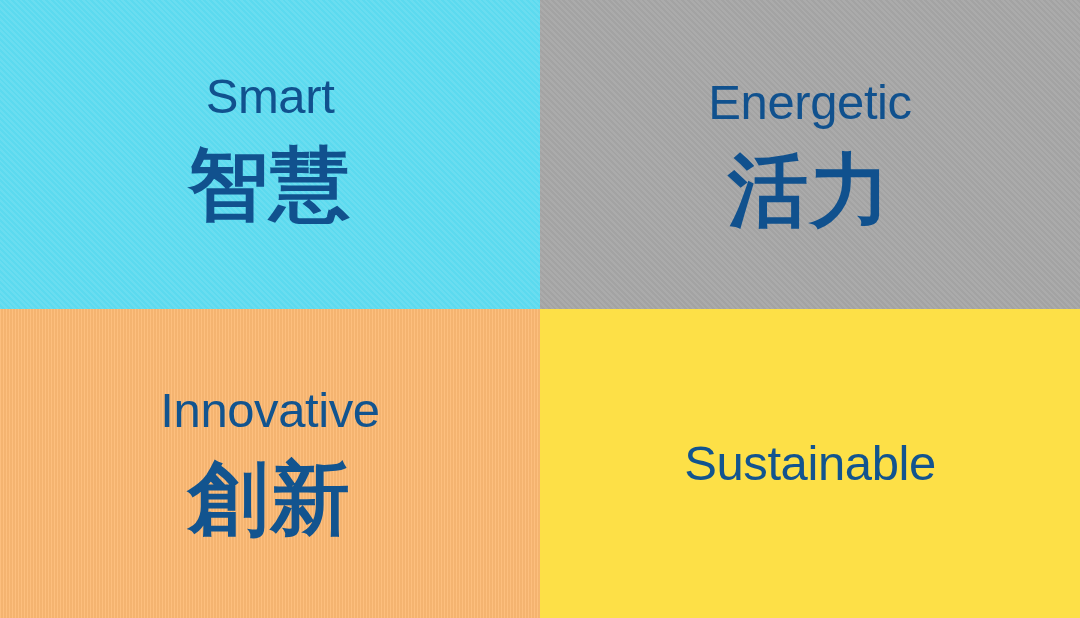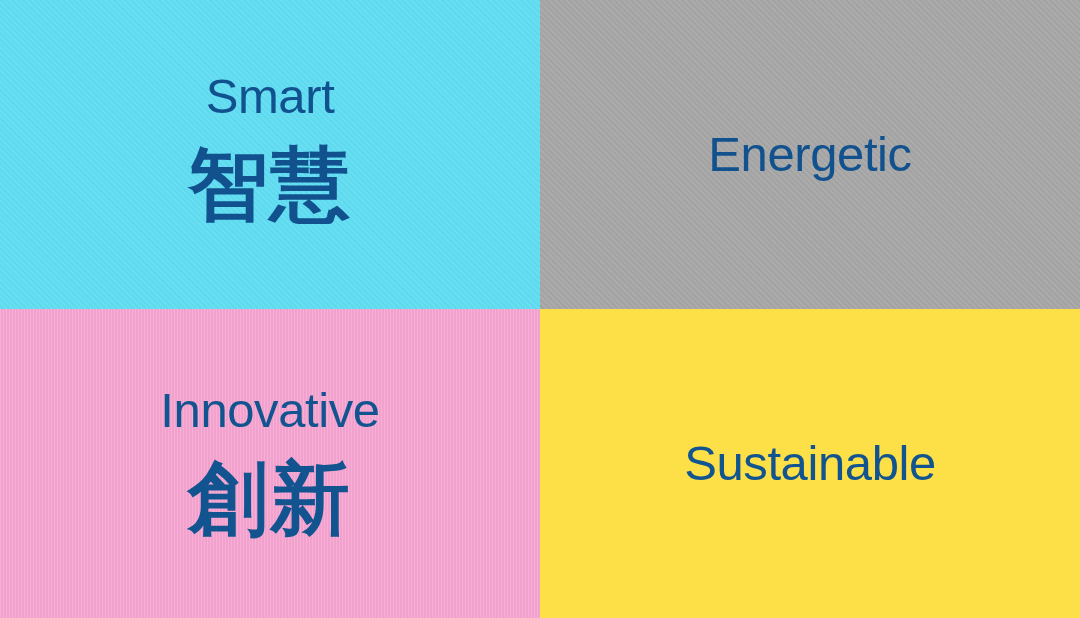--- a/index.html
+++ b/index.html
@@ -94,24 +94,25 @@
   <section class="quadrant dither-diag" id="quadrant-smart" style="background-color: rgb(92, 218, 239); color: rgb(17, 81, 142);">
     <div class="label-stack">
       <span class="label-en">Smart</span>
       <span class="label-zh">智慧</span>
     </div>
   </section>
 
   <section class="quadrant dither-diag" id="quadrant-energetic" style="background-color: #a3a3a3; color: rgb(16, 81, 142);">
     <div class="label-stack">
       <span class="label-en">Energetic</span>
+      <span class="label-zh">活力</span>
     </div>
   </section>
 
-  <section class="quadrant dither-vert" id="quadrant-innovative" style="background-color: #f9a8d4; color: rgb(18, 84, 143);">
+  <section class="quadrant dither-vert" id="quadrant-innovative" style="background-color: #fdba74; color: rgb(18, 84, 143);">
     <div class="label-stack">
       <span class="label-en">Innovative</span>
       <span class="label-zh">創新</span>
     </div>
   </section>
 
   <section class="quadrant" id="quadrant-sustainable" style="background-color: #fde047; color: rgb(18, 84, 143);">
     <div class="label-stack">
       <span class="label-en">Sustainable</span>
     </div>

